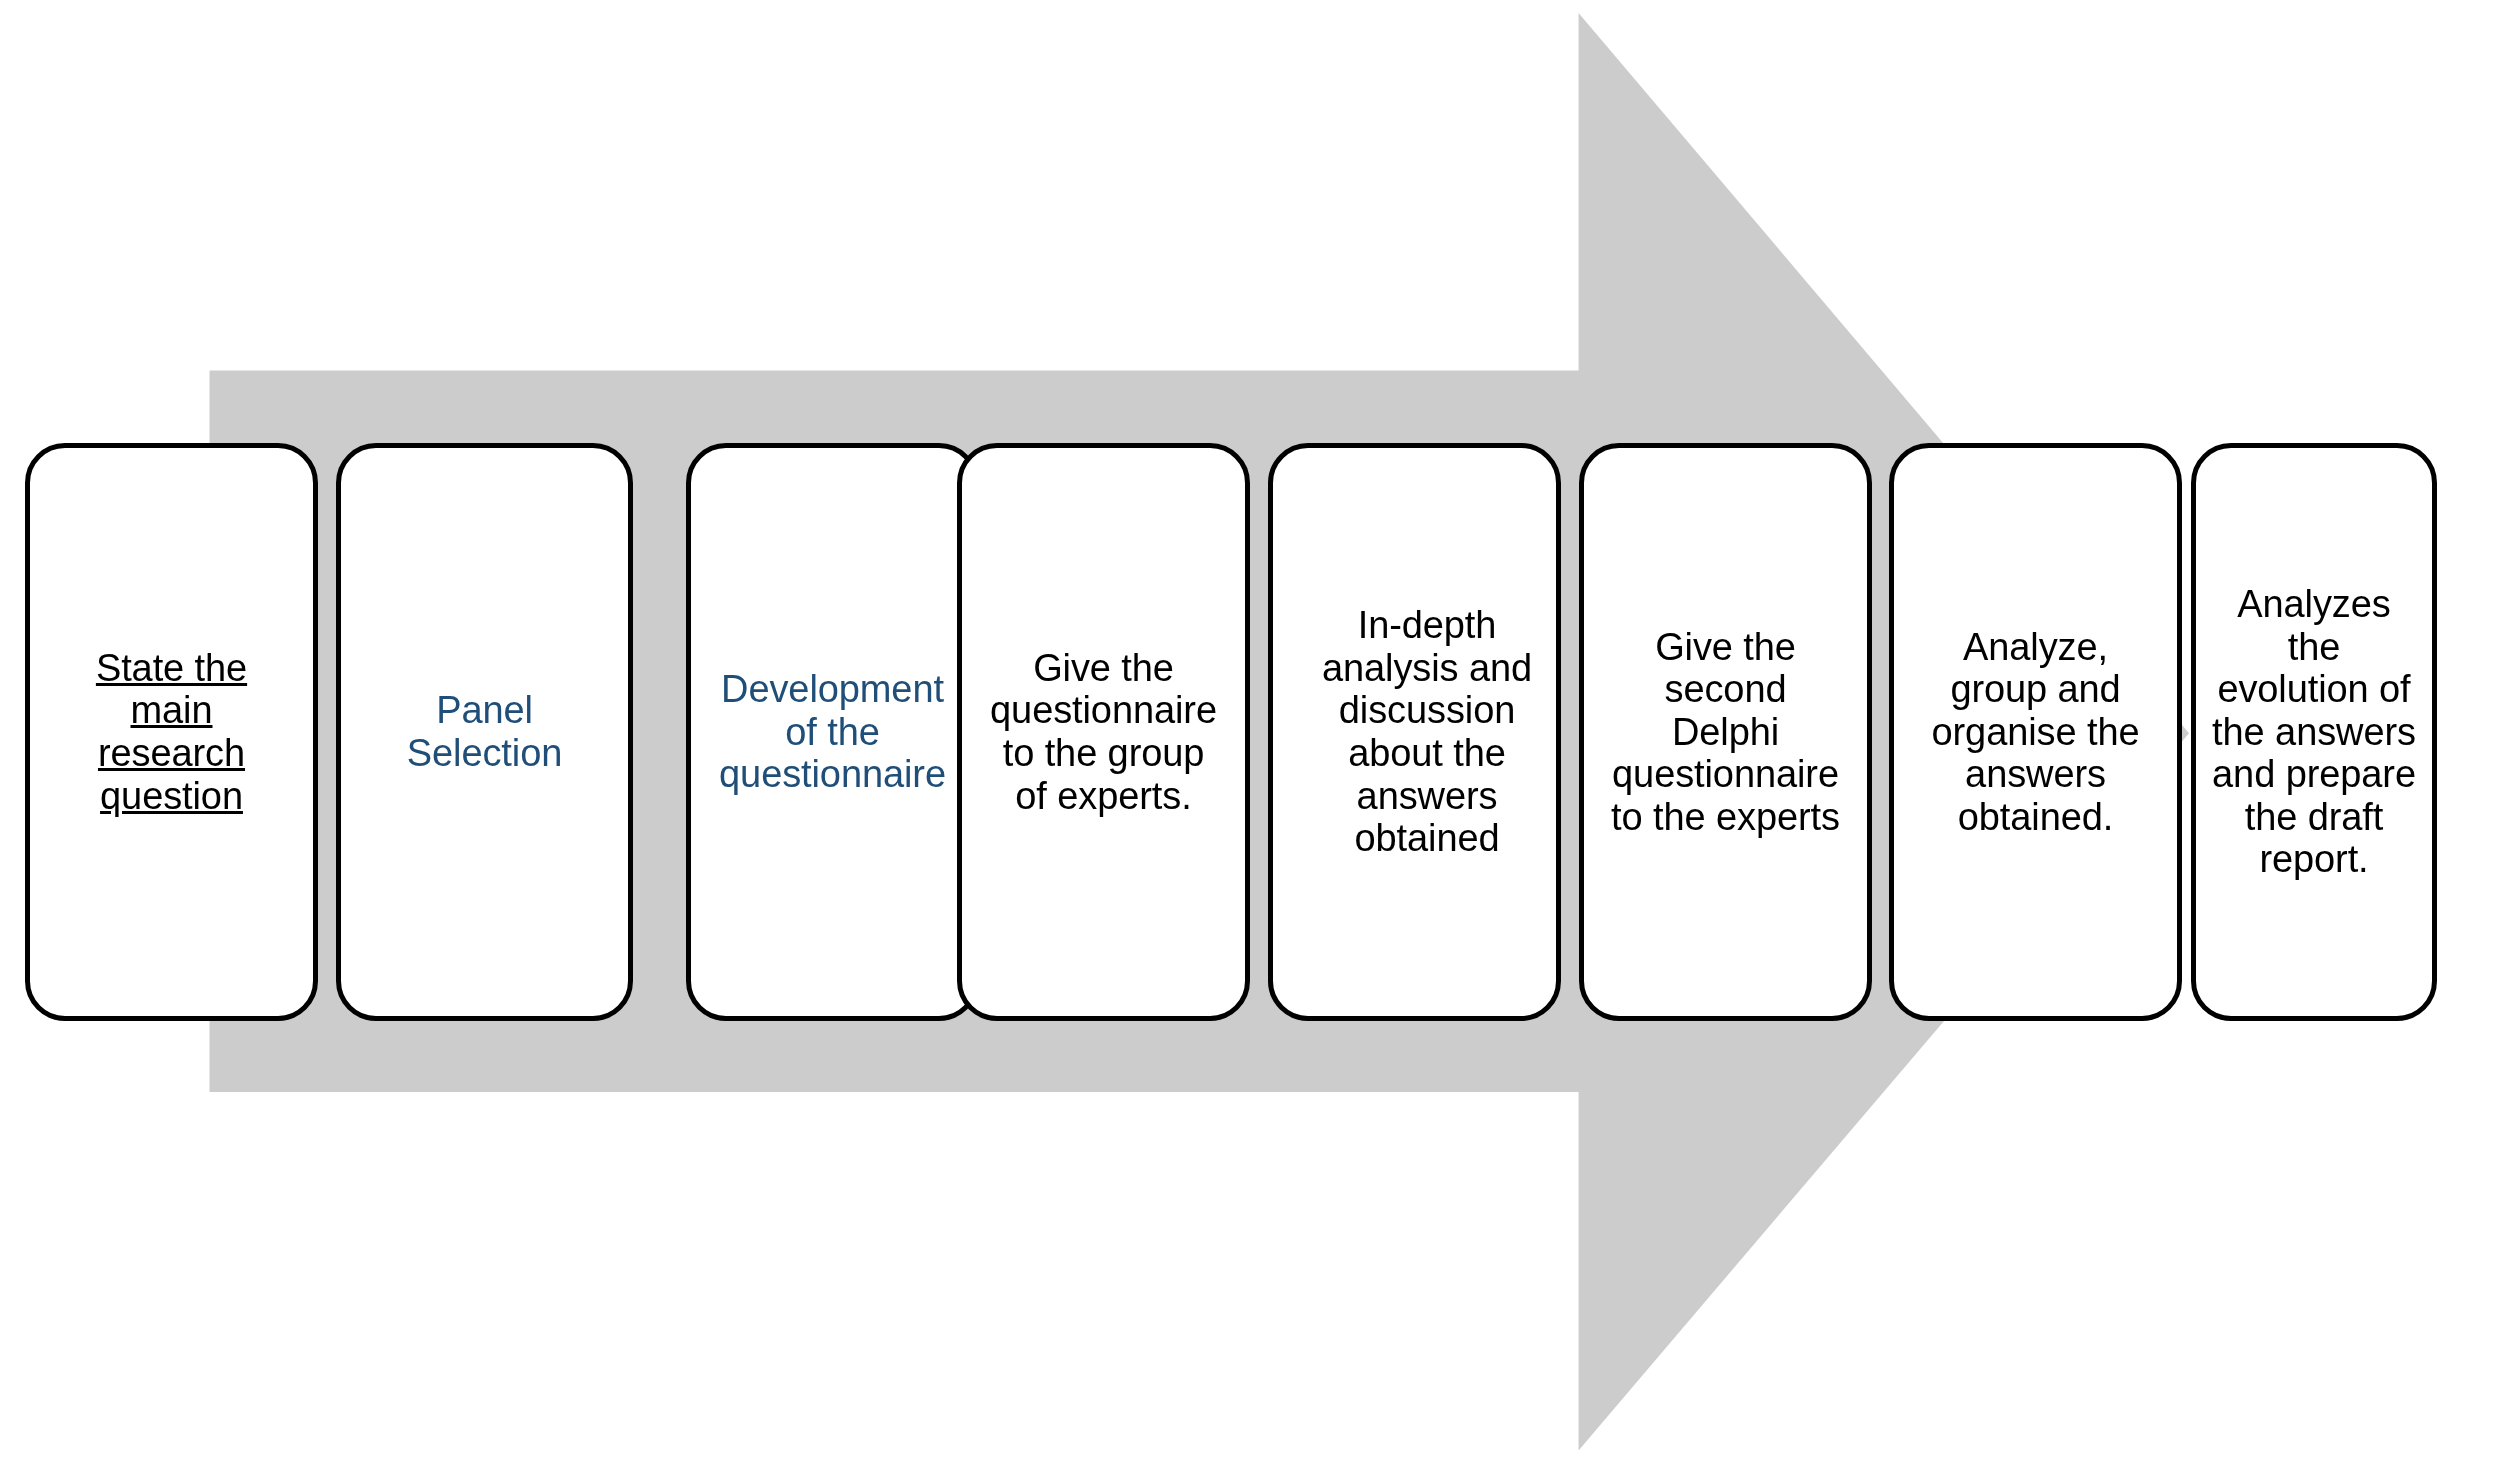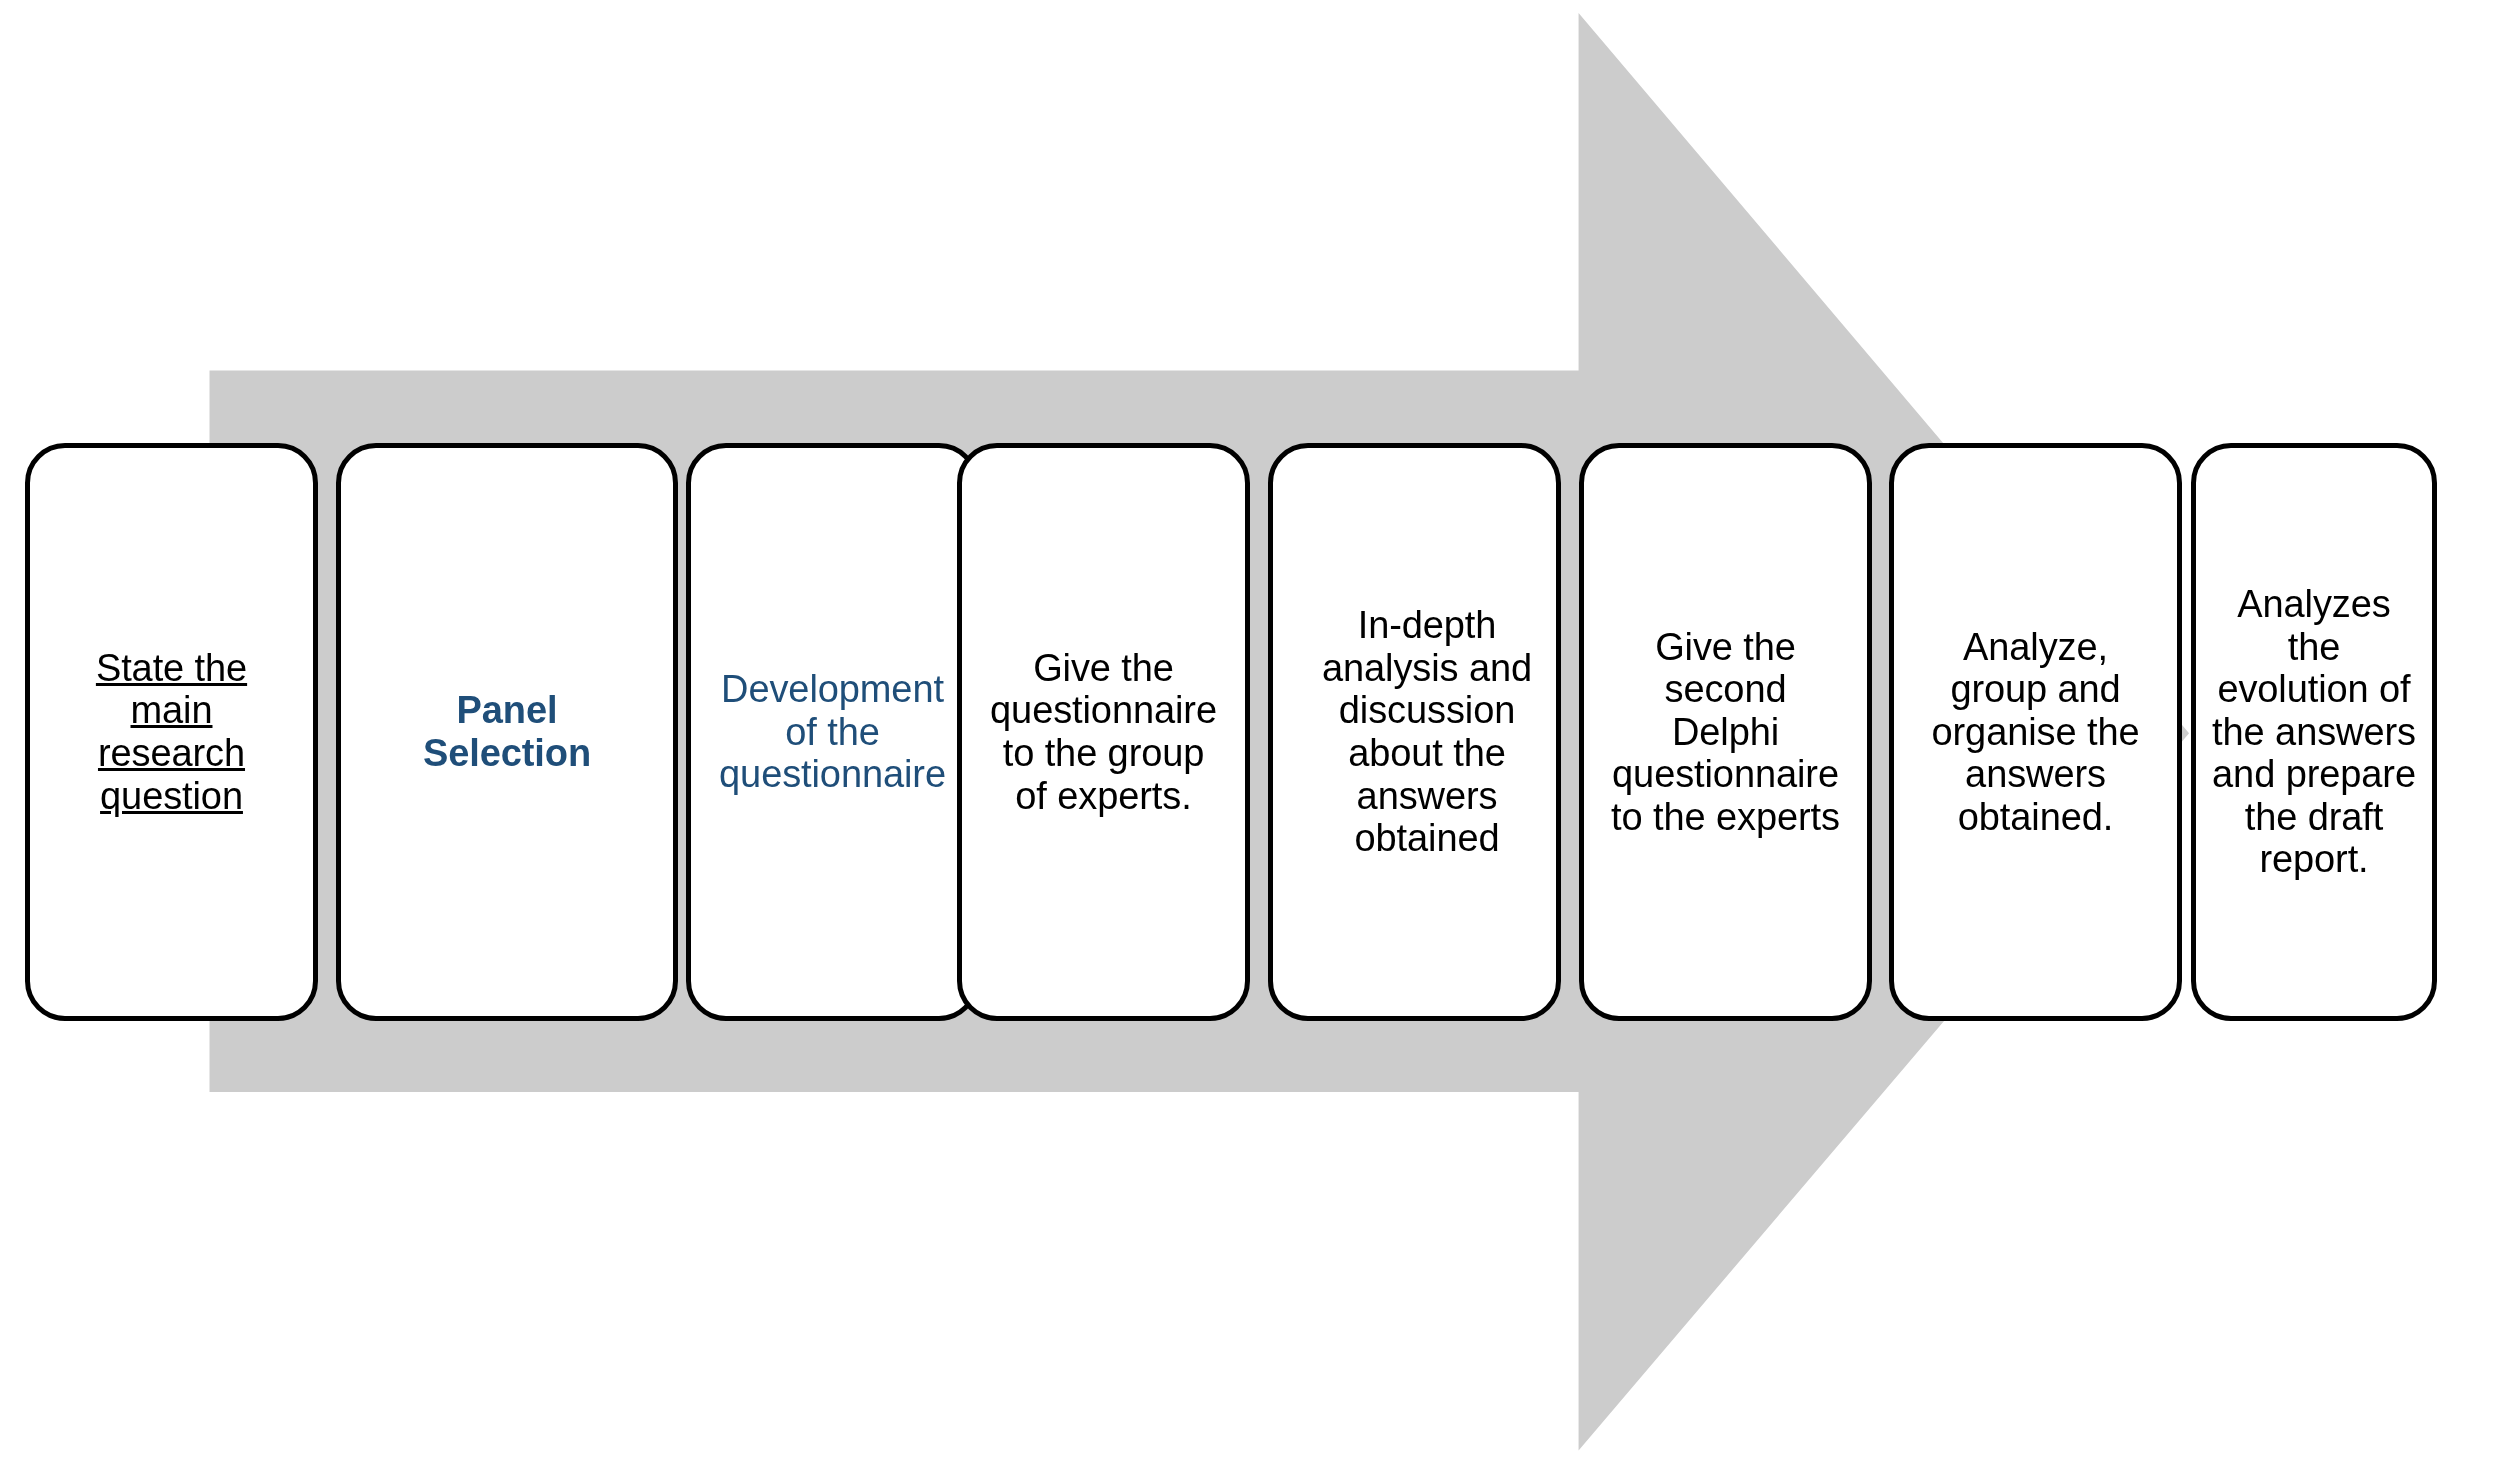--- a/index.html
+++ b/index.html
@@ -66,21 +66,21 @@
 
   <div id="boxes">
 
     <div class="step-box" style="left:25px; width:293px;text-decoration:underline;">
       <div class="step-label">State the
 main
 research
 question</div>
     </div>
 
-    <div class="step-box accent" style="left:336px; width:342px;font-weight:bold;">
+    <div class="step-box accent" style="left:336px; width:297px;">
       <div class="step-label">Panel
 Selection</div>
     </div>
 
     <div class="step-box accent" style="left:647px; width:293px;margin-left:39px;">
       <div class="step-label">Development
 of the
 questionnaire</div>
     </div>
 

